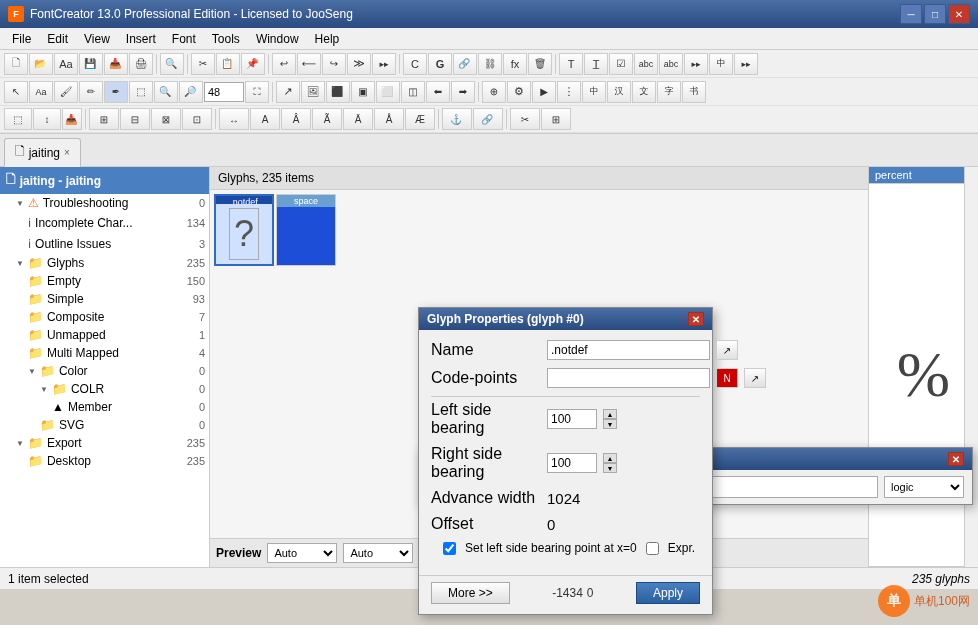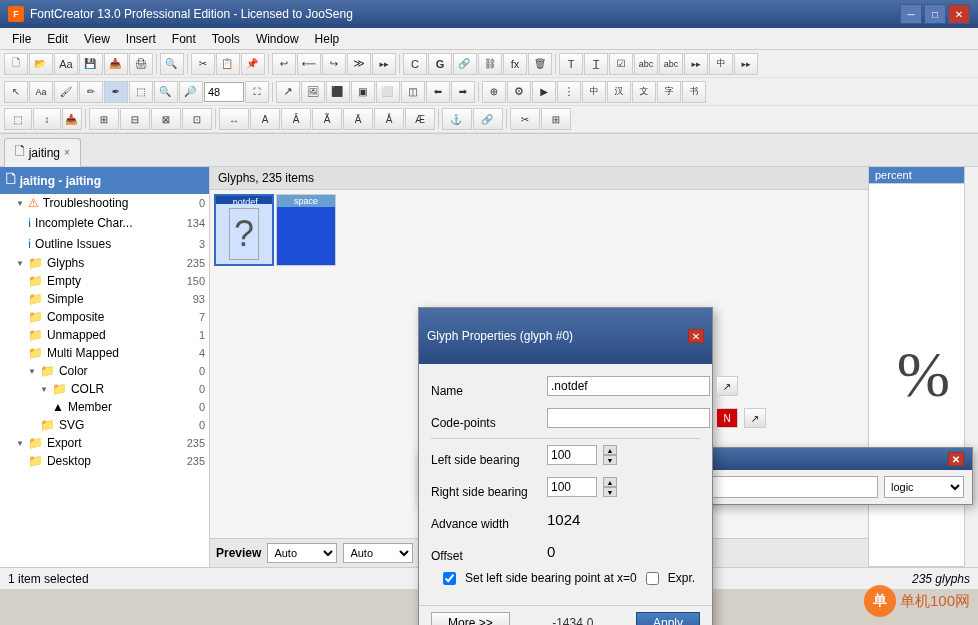--- a/index.html
+++ b/index.html
@@ -62,25 +62,25 @@
     .preview-select { height: 20px; font-size: 11px; border: 1px solid #aaa; background: white; padding: 0 2px; width: 70px; }
 
     
     .right-panel { width: 110px; background: white; border-left: 1px solid #ccc; display: flex; flex-direction: column; overflow: hidden; }
     .right-panel-content { flex: 1; display: flex; align-items: center; justify-content: center; border-bottom: 1px solid #ccc; }
     .percent-symbol { font-size: 64px; color: #444; font-family: serif; }
 
     
     .dialog-overlay { position: absolute; top: 140px; left: 418px; z-index: 100; }
     .dialog { background: #f0f0f0; border: 1px solid #888; box-shadow: 3px 3px 10px rgba(0,0,0,0.3); width: 295px; }
-    .dialog-title { background: linear-gradient(to bottom, #4a6fa5, #2a4a80); color: white; padding: 21px 8px; display: flex; align-items: flex-start; justify-content: space-between; font-size: 12px; font-weight: normal; }
+    .dialog-title { background: linear-gradient(to bottom, #4a6fa5, #2a4a80); color: white; padding: 4px 8px; display: flex; align-items: flex-start; justify-content: space-between; font-size: 12px; font-weight: bold; }
     .dialog-close { width: 16px; height: 14px; background: #c0392b; border: 1px solid #a03020; color: white; cursor: pointer; display: flex; align-items: center; justify-content: center; font-size: 10px; }
     .dialog-body { padding: 10px 12px; }
     .dialog-row { display: flex; align-items: center; margin-bottom: 8px; gap: 6px; }
-    .dialog-label { width: 110px; font-size: 12px; flex-shrink: 0; margin-top: 10px; }
+    .dialog-label { width: 110px; font-size: 16px; flex-shrink: 0; }
     .dialog-input { flex: 1; height: 20px; border: 1px solid #aaa; padding: 0 3px; font-size: 12px; background: white; }
     .dialog-value { font-size: 15px; color: #000; flex: 1; }
     .icon-btn { width: 22px; height: 20px; background: linear-gradient(to bottom, #fefefe, #e0e0e0); border: 1px solid #ccc; cursor: pointer; display: flex; align-items: center; justify-content: center; font-size: 10px; flex-shrink: 0; }
     .dialog-footer { display: flex; align-items: center; justify-content: space-between; padding: 6px 12px 10px; border-top: 1px solid #ccc; margin-top: 4px; }
     .dialog-footer-vals { display: flex; gap: 4px; font-size: 12px; color: #333; }
     .checkbox-row { display: flex; align-items: center; gap: 9px; font-size: 12px; margin-bottom: 6px; padding-left: 12px; }
     .dialog-btn { padding: 3px 16px; background: linear-gradient(to bottom, #fefefe, #e0e0e0); border: 1px solid #aaa; cursor: pointer; font-size: 12px; }
     .dialog-btn.primary { background: linear-gradient(to bottom, #4a7fc1, #2a5fa1); color: white; border-color: #1a4a80; }
     .spinner-group { display: flex; flex-direction: column; }
     .spinner-btn { width: 14px; height: 10px; background: #e0e0e0; border: 1px solid #aaa; cursor: pointer; display: flex; align-items: center; justify-content: center; font-size: 7px; line-height: 1; }
@@ -470,14 +470,14 @@
 
 <div class="status-bar">
   <span>1 item selected</span>
   <div class="status-right">
     <span>235 glyphs</span>
   </div>
 </div>
 
 <div class="watermark">
   <div class="watermark-logo">单</div>
-  <div style="font-size:15px;color:#cc4400;">单机100网</div>
+  <div style="font-size:12px;color:#cc4400;">单机100网</div>
 </div>
 
 </body></html>

